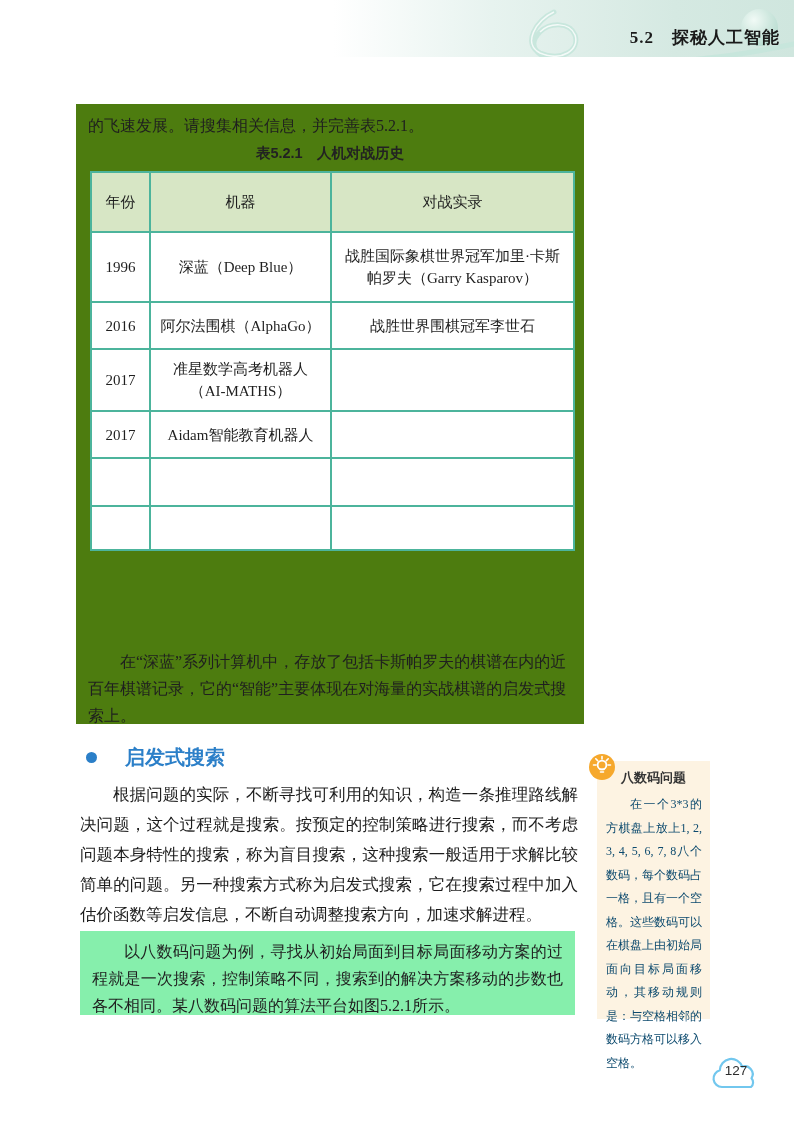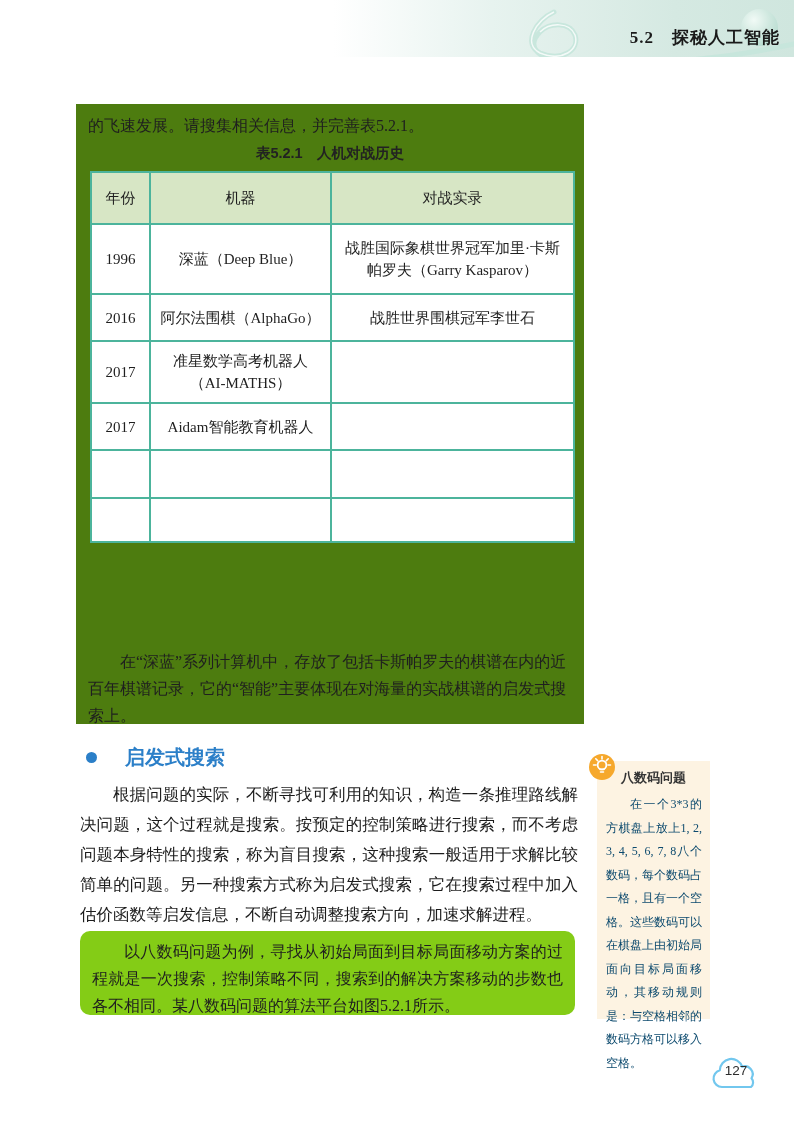--- a/index.html
+++ b/index.html
@@ -56,21 +56,21 @@
     border: 2px solid #4cb49c;
     text-align: center; vertical-align: middle;
     padding: 2px 6px; line-height: 22px;
     background: #ffffff;
     overflow: hidden;
   }
   .battle-table th {
     background: #d7e6c5; font-weight: normal; font-size: 15px;
   }
   .col-year { width: 59px; } .col-machine { width: 181px; } .col-record { width: 243px; }
-  tr.h-hdr { height: 52px; }
+  tr.h-hdr { height: 60px; }
   tr.h-r0 { height: 70px; } tr.h-r1 { height: 57px; } tr.h-r2 { height: 47px; }
   tr.h-r3 { height: 62px; } tr.h-r4 { height: 47px; } tr.h-r5 { height: 46px; }
   tr.h-r6 { height: 48px; } tr.h-r7 { height: 44px; }
   .panel-paragraph {
     position: absolute; left: 12px; top: 544px; width: 488px;
     font-size: 16px; line-height: 27px; text-indent: 2em;
   }
 
   
   .section-heading {
@@ -86,24 +86,23 @@
   .section-body {
     position: absolute; left: 80px; top: 779px; width: 498px;
     font-family: "Liberation Sans", sans-serif;
     font-size: 16.5px; line-height: 30px; text-indent: 2em; color: #1c1c1c;
     text-align: justify;
   }
 
   
   .activity-box {
     position: absolute; left: 80px; top: 931px; width: 495px; height: 84px;
-    background: #84cc16; padding: 7px 12px 4px 12px;
+    background: #86efac; padding: 7px 12px 4px 12px;
     font-size: 16px; line-height: 27px; text-indent: 2em;
     text-align: justify;
-    border-radius: 10px;
   }
 
   
   .sidebar-box {
     position: absolute; left: 597px; top: 761px; width: 113px; height: 258px;
     background: #fdf3e2;
   }
   .bulb-icon { position: absolute; left: -10px; top: -9px; width: 30px; height: 30px; }
   .sidebar-title {
     position: absolute; left: 24px; top: 8px; width: 86px;

